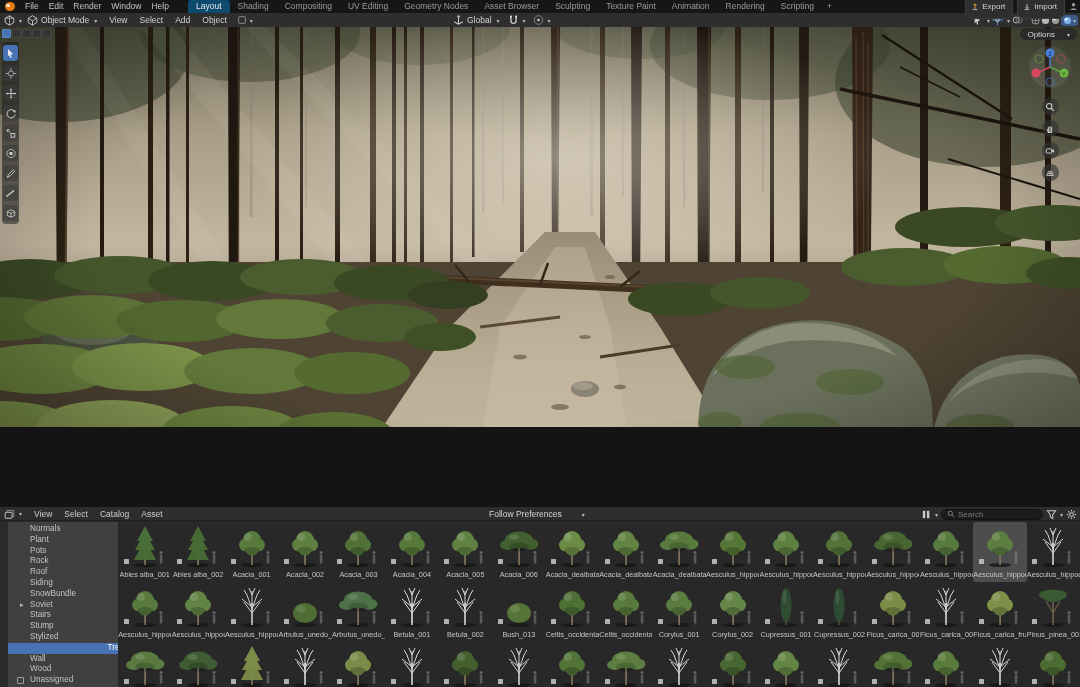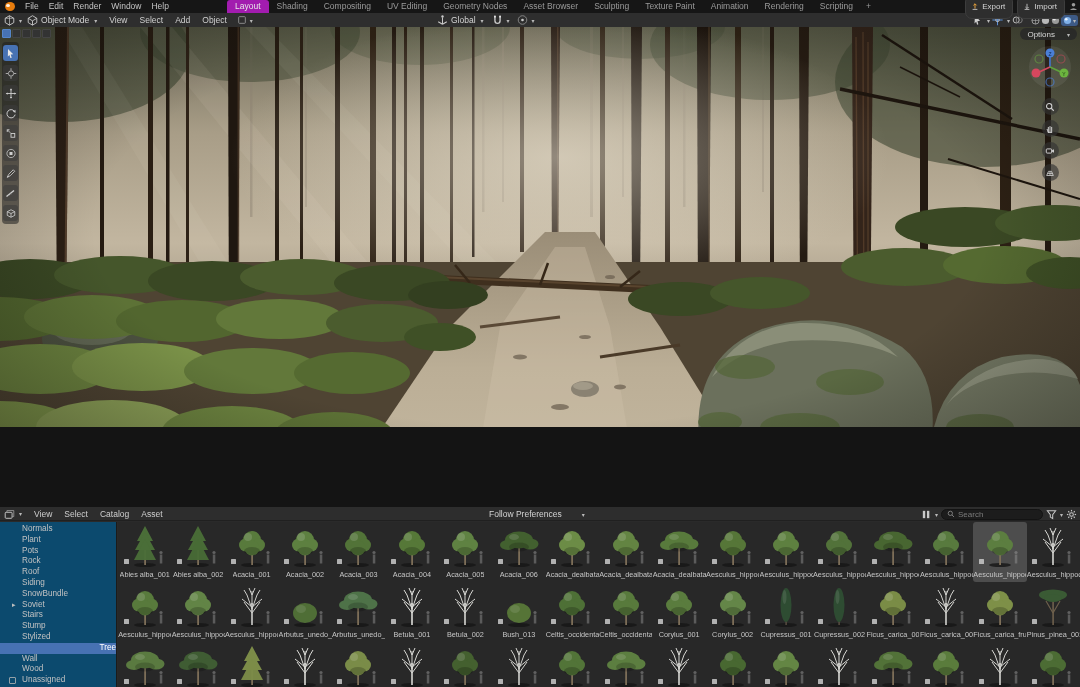--- a/index.html
+++ b/index.html
@@ -6,34 +6,34 @@
     font-family:"Liberation Sans","DejaVu Sans",sans-serif;-webkit-font-smoothing:antialiased;}
   *{box-sizing:border-box;user-select:none;}
   
   #topbar{position:absolute;top:0;left:0;width:1080px;height:13px;background:#161616;display:flex;align-items:center;z-index:40;}
   #logo{width:13px;height:11px;margin:0 3px 0 4px;position:relative;}
   #logo .b1{position:absolute;left:1px;top:1px;width:10px;height:9px;border-radius:50%;background:#e87d0d;}
   #logo .b2{position:absolute;left:2px;top:3px;width:4px;height:3px;border-radius:50%;background:#fff;opacity:.9;}
   .menu-item{padding:16px 5px;color:#c4c4c4;font-size:8.5px;line-height:13px;cursor:default;}
   #topbar-tabs{display:flex;align-items:flex-end;height:13px;margin-left:14px;}
   .tab{padding:1px 8px;font-size:8.5px;color:#9a9a9a;line-height:11px;border-radius:3px 3px 0 0;}
-  .tab.active{background:#a21caf;color:#e8e8e8;margin-left:39px;}
+  .tab.active{background:#0c4a6e;color:#e8e8e8;}
   .tab.plus{color:#9a9a9a;padding:1px 5px;}
   #topbar-right{margin-left:auto;display:flex;align-items:center;gap:4px;padding-right:2px;}
   .pillbtn{display:flex;align-items:center;gap:3px;background:#2e2e2e;border:1px solid #3d3d3d;border-radius:7px;
     padding:0 7px 0 5px;height:24px;color:#d4d4d4;font-size:8px;}
   
   #viewport{position:absolute;top:13px;left:0;width:1080px;height:414px;overflow:hidden;background:#1d4ed8;}
   #vp-header{position:absolute;top:0;left:0;width:100%;height:14px;background:#2e2e2e;display:flex;align-items:center;z-index:30;}
   .hdr-group{display:flex;align-items:center;gap:2px;}
   .ddown{color:#b9b9b9;font-size:6px;margin-left:1px;}
   .hdr-label{color:#d4d4d4;font-size:8.5px;padding:0 2px;}
   .hdr-menu{color:#cfcfcf;font-size:8.5px;padding:0 6px;}
   .iconbox{display:flex;align-items:center;justify-content:center;width:13px;height:12px;}
-  #vp-center{position:absolute;left:436px;top:0;height:14px;display:flex;align-items:center;z-index:31;}
+  #vp-center{position:absolute;left:452px;top:0;height:14px;display:flex;align-items:center;z-index:31;}
   #vp-right{position:absolute;right:2px;top:0;height:14px;display:flex;align-items:center;gap:1px;z-index:31;}
   .shadeball{width:9px;height:9px;border-radius:50%;}
   .shade-active-wrap{background:#3d5a86;border-radius:3px;padding:1px 2px;display:flex;align-items:center;}
   #scene-wrap{position:absolute;top:14px;left:0;width:1080px;height:480px;}
   #scene-wrap svg{display:block;}
   
   #select-mode-strip{position:absolute;left:2px;top:16px;display:flex;gap:1px;z-index:25;}
   .selmode{width:9px;height:9px;background:#333;border:1px solid #444;border-radius:1px;}
   .selmode.active{background:#4772b3;border-color:#5585c9;}
   #toolshelf{position:absolute;left:2px;top:29px;width:17px;display:flex;flex-direction:column;gap:4px;z-index:25;
@@ -44,21 +44,21 @@
     background:rgba(40,40,40,.85);border-radius:8px;padding:1px 7px;color:#d6d6d6;font-size:8px;height:12px;}
   #nav-gizmo{position:absolute;right:8px;top:32px;z-index:24;}
   .navbtn{width:17px;height:17px;border-radius:50%;background:rgba(50,50,50,.65);display:flex;align-items:center;justify-content:center;margin:5px auto 0;}
   
   #assets{position:absolute;top:507px;left:0;width:1080px;height:180px;background:#2a2a2a;z-index:40;}
   #asset-header{position:absolute;top:0;left:0;width:100%;height:14px;background:#2d2d2d;border-bottom:1px solid #202020;display:flex;align-items:center;}
   #asset-center{position:absolute;left:487px;top:0;height:14px;display:flex;align-items:center;}
   #asset-right{position:absolute;right:3px;top:0;height:14px;display:flex;align-items:center;gap:3px;}
   #search-box{display:flex;align-items:center;gap:3px;background:#1c1c1c;border:1px solid #131313;border-radius:7px;height:11px;width:102px;padding:0 5px;}
   #search-box span{color:#7b7b7b;font-size:8px;}
-  #asset-sidebar{position:absolute;top:15px;left:0;width:117px;height:165px;background:#0c4a6e;border-right:1px solid #1b1b1b;padding-top:2px;overflow:hidden;}
+  #asset-sidebar{position:absolute;top:15px;left:8px;width:117px;height:165px;background:#404040;border-right:1px solid #1b1b1b;padding-top:2px;overflow:hidden;}
   .cat-row{height:10.8px;line-height:10.8px;font-size:8.2px;color:#c2c2c2;padding-left:22px;position:relative;white-space:nowrap;}
   .cat-row.selected{background:#4772b3;color:#fff;text-align:right;}
   .cat-arrow{position:absolute;left:12px;top:0;font-size:7px;color:#bdbdbd;}
   .cat-icon{position:absolute;left:9px;top:2px;width:7px;height:7px;border:1px solid #b5b5b5;border-radius:1px;opacity:.8;}
   #asset-grid{position:absolute;top:15px;left:118px;width:962px;height:165px;background:#282828;overflow:hidden;}
   .asset-row{display:grid;grid-template-columns:repeat(18,1fr);height:60px;}
   .asset-cell{position:relative;display:flex;flex-direction:column;align-items:center;padding-top:1px;border-radius:3px;}
   .asset-cell.selected{background:#4d4d4d;}
   .asset-thumb{width:50px;height:46px;}
   .asset-label{font-size:7.3px;color:#c6c6c6;line-height:11px;max-width:53px;overflow:hidden;white-space:nowrap;text-align:center;}

